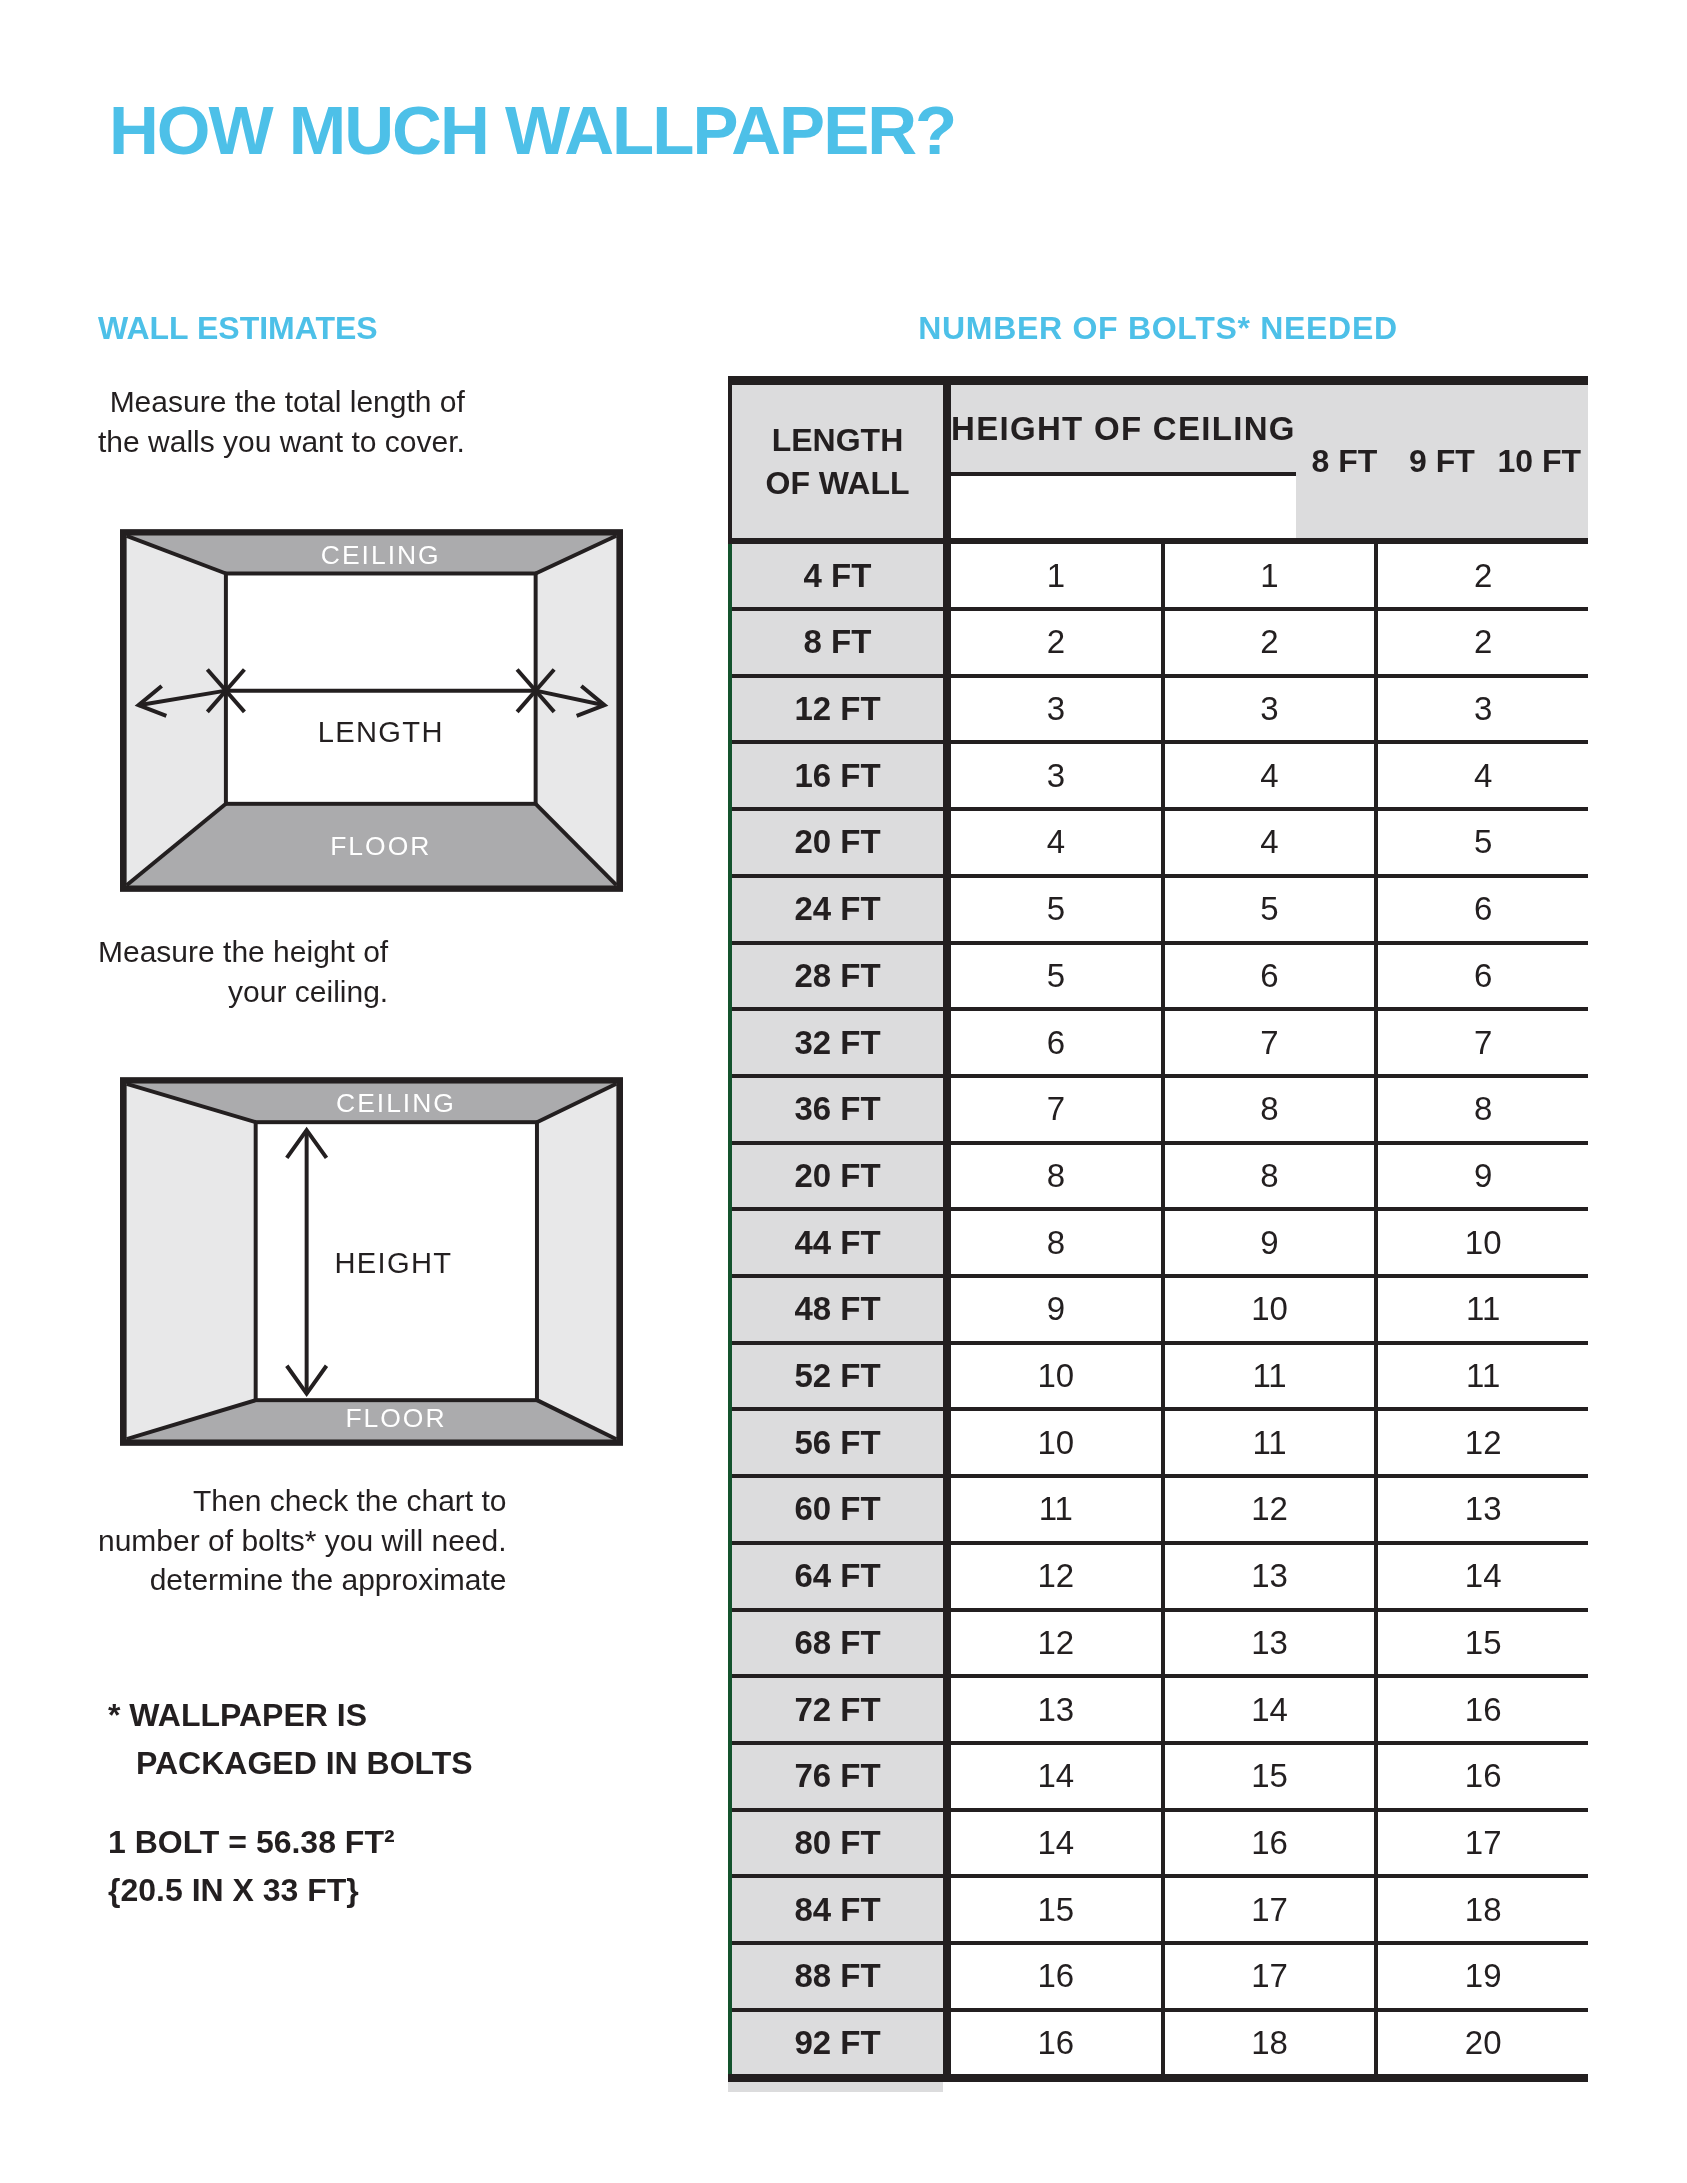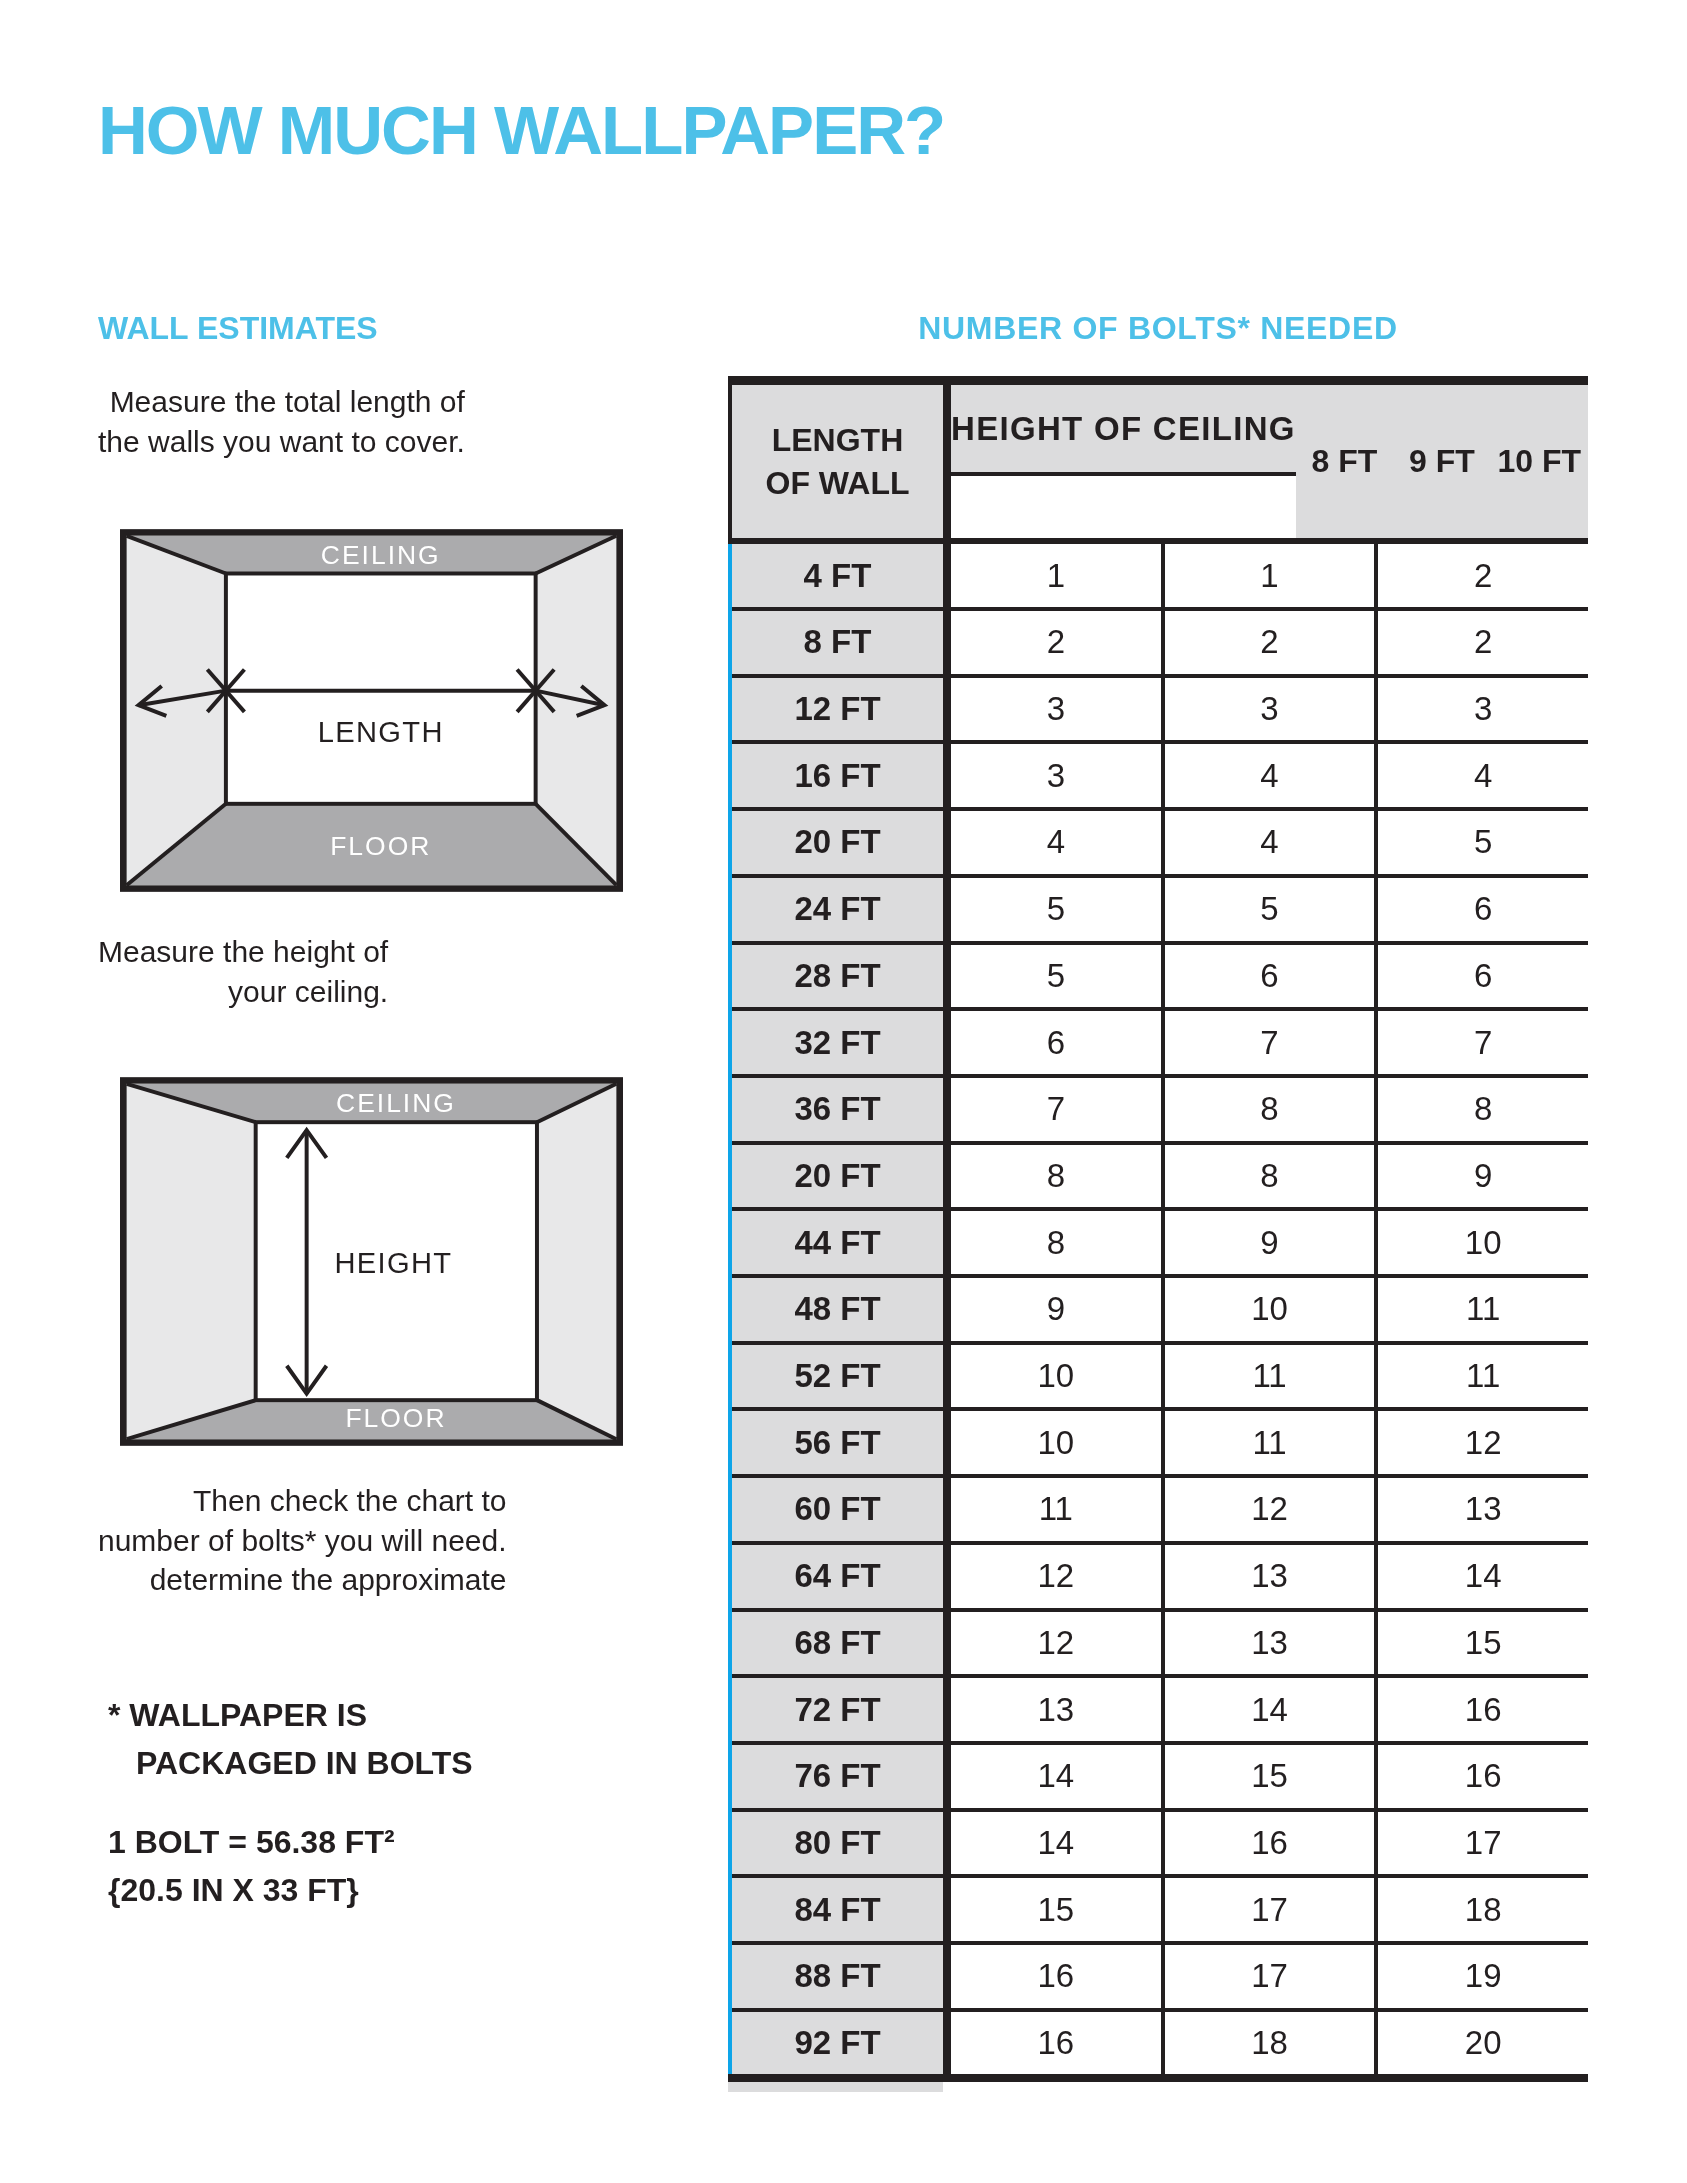--- a/index.html
+++ b/index.html
@@ -2,21 +2,21 @@
 <html style="font-size:10.6px"><head>
 <meta charset="utf-8">
 <style>
   html,body { margin:0; padding:0; background:#ffffff; }
   .page {
     position:relative; width:1687px; height:2183px; background:#ffffff;
     font-family:"Liberation Sans", sans-serif; color:#231f20; overflow:hidden;
   }
   .abs { position:absolute; }
   .page-title {
-    left:98px; top:91px; font-size:69px; font-weight:bold;
+    left:109px; top:91px; font-size:69px; font-weight:bold;
     letter-spacing:-2px; color:#4dc0e8; white-space:nowrap;
   }
   .section-heading {
     top:310px; font-size:32px; font-weight:bold; color:#4dc0e8;
     letter-spacing:0px; white-space:nowrap;
   }
   .left-heading { left:98px; }
   .table-heading { left:728px; width:860px; text-align:center; letter-spacing:0.7px; }
   .para { left:98px; font-size:30px; line-height:1.32; color:#231f20;text-align:right; }
   .note { left:108px; font-size:32px; font-weight:bold; line-height:1.5; }
@@ -45,21 +45,21 @@
     display:flex; align-items:center; justify-content:center;
     font-weight:bold; font-size:33px; letter-spacing:1.3px;
   }
   .th-subrow { flex:1; background:#dcdcdd; display:flex; }
   .th-sub {
     flex:1; display:flex; align-items:center; justify-content:center;
     font-weight:bold; font-size:32px;
   }
   .tbody {
     height:1530px; display:flex; flex-direction:column;
-    box-sizing:border-box; border-left:4px solid #0ea5e9;
+    box-sizing:border-box; border-left:4px solid #14532d;
   }
   .trow { flex:1; display:flex; border-top:4.6px solid #231f20; box-sizing:border-box; }
   .trow:first-child { border-top:none; }
   .tlabel {
     width:211px; background:#dcdcdd; display:flex; align-items:center;
     justify-content:center; font-weight:bold; font-size:33px; white-space:nowrap;
   }
   .tcell {
     flex:1; background:#ffffff; display:flex; align-items:center;
     justify-content:center; font-size:33px;

